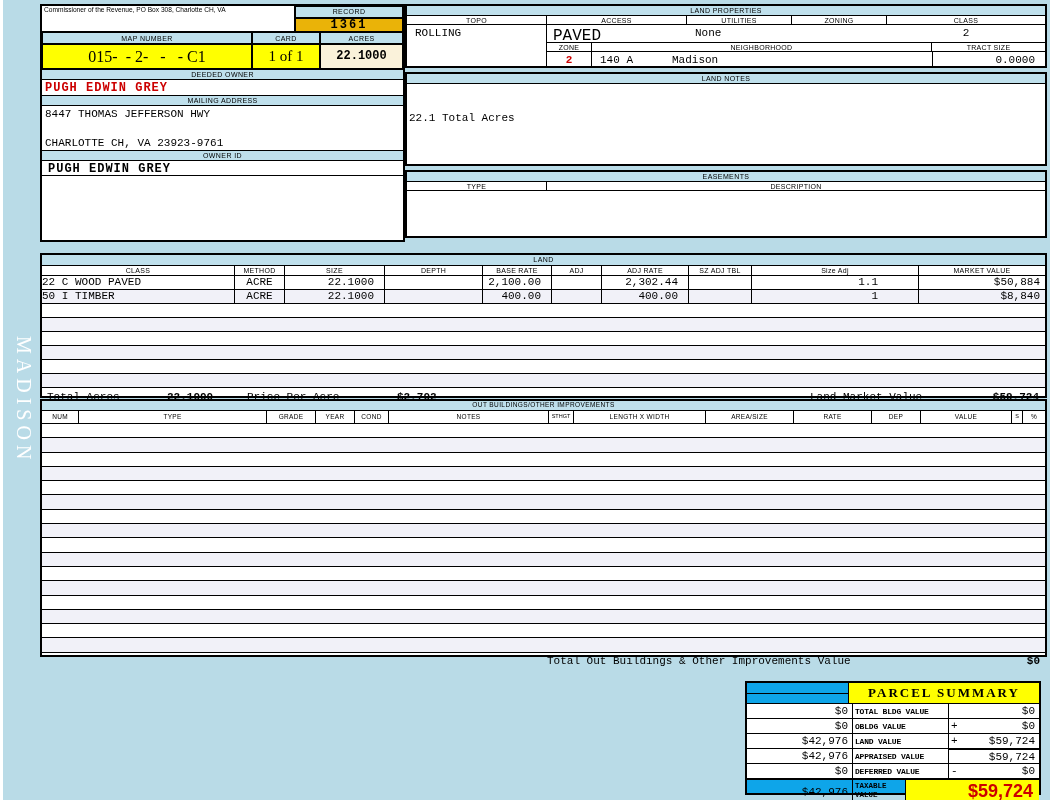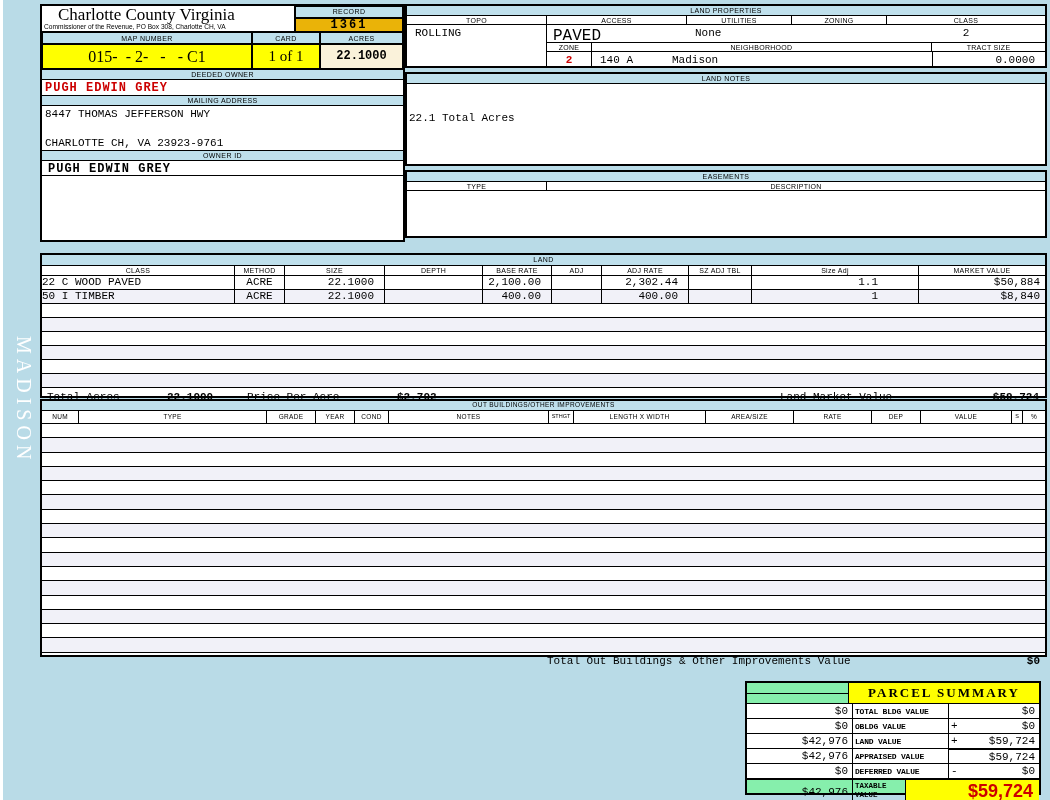--- a/index.html
+++ b/index.html
@@ -45,21 +45,20 @@
 <body>
 
 <div class="abs" style="left:0;top:0;width:3px;height:800px;background:#fff;"></div>
 
 <div class="abs serif" style="left:5px;top:336px;width:30px;height:140px;writing-mode:vertical-rl;
             color:#fff;font-size:20px;letter-spacing:5px;">MADISON</div>
 
 <div class="abs box" style="left:40px;top:4px;width:365px;height:238px;">
 
   <div class="abs" style="left:0;top:0;width:253px;height:26px;border-right:1px solid #000;border-bottom:1px solid #000;">
-    <div class="serif" style="font-size:17px;line-height:17px;padding-left:16px;">Charlotte County Virginia</div>
     <div style="font-size:6.6px;padding-left:2px;">Commissioner of the Revenue, PO Box 308, Charlotte CH, VA</div>
   </div>
   <div class="abs strip" style="left:253px;top:0;width:108px;height:12px;border:1px solid #000;">RECORD</div>
   <div class="abs mono b" style="left:253px;top:12px;width:108px;height:14px;background:#eab308;border:1px solid #000;
               font-size:12px;letter-spacing:2px;text-align:center;line-height:13px;">1361</div>
 
   <div class="abs strip" style="left:0;top:26px;width:210px;height:12px;border:1px solid #000;line-height:11px;">MAP NUMBER</div>
   <div class="abs strip" style="left:210px;top:26px;width:68px;height:12px;border:1px solid #000;line-height:11px;">CARD</div>
   <div class="abs strip" style="left:278px;top:26px;width:83px;height:12px;border:1px solid #000;line-height:11px;">ACRES</div>
 
@@ -164,21 +163,21 @@
       <div class="erow"></div>
       <div class="erow alt"></div>
       <div class="erow"></div>
       <div class="erow alt"></div>
     </div>
   <div class="mono" style="position:relative;height:19px;font-size:11px;line-height:19px;">
     <span class="abs" style="left:5px">Total Acres</span>
     <span class="abs b" style="left:125px">22.1000</span>
     <span class="abs" style="left:205px">Price Per Acre</span>
     <span class="abs b" style="left:355px">$2,702</span>
-    <span class="abs" style="left:738px">Land Market Value</span>
+    <span class="abs" style="left:768px">Land Market Value</span>
     <span class="abs b" style="right:6px">$59,724</span>
   </div>
 </div>
 
 <div class="abs box" style="left:40px;top:399px;width:1007px;height:258px;">
   <div class="strip" style="height:9px;line-height:8px;font-size:6.5px;">OUT BUILDINGS/OTHER IMPROVEMENTS</div>
   <div class="grid ob-grid hdr-row" style="height:12px;">
     <div class="hcell" style="font-size:6.5px;line-height:11px">NUM</div>
     <div class="hcell" style="font-size:6.5px;line-height:11px">TYPE</div>
     <div class="hcell" style="font-size:6.5px;line-height:11px">GRADE</div>
@@ -211,21 +210,21 @@
       <div class="erow alt"></div>
       <div class="erow"></div>
       <div class="erow alt"></div>
     </div>
   <div class="mono" style="display:flex;height:18px;font-size:11px;line-height:17px;">
     <span style="padding-left:505px;">Total Out Buildings &amp; Other Improvements Value</span>
     <span class="b" style="margin-left:auto;padding-right:5px;">$0</span>
   </div>
 </div>
 
-<div class="abs mono" style="left:745px;top:681px;width:296px;height:114px;border:2px solid #000;background:#86efac;">
+<div class="abs mono" style="left:745px;top:681px;width:296px;height:114px;border:2px solid #000;background:#0ea5e9;">
   <div style="display:flex;height:20px;border-bottom:1px solid #000;">
     <div style="width:101px;border-right:1px solid #000;">
       <div style="height:10px;border-bottom:1px solid #000;"></div>
     </div>
     <div class="serif b" style="flex:1;background:#ffff00;font-size:13px;letter-spacing:2px;text-align:center;line-height:19px;">PARCEL SUMMARY</div>
   </div>
 
   <div class="ps-row" style="height:14px;">
     <div class="ps-prev">$0</div>
     <div class="ps-label">TOTAL BLDG VALUE</div>

